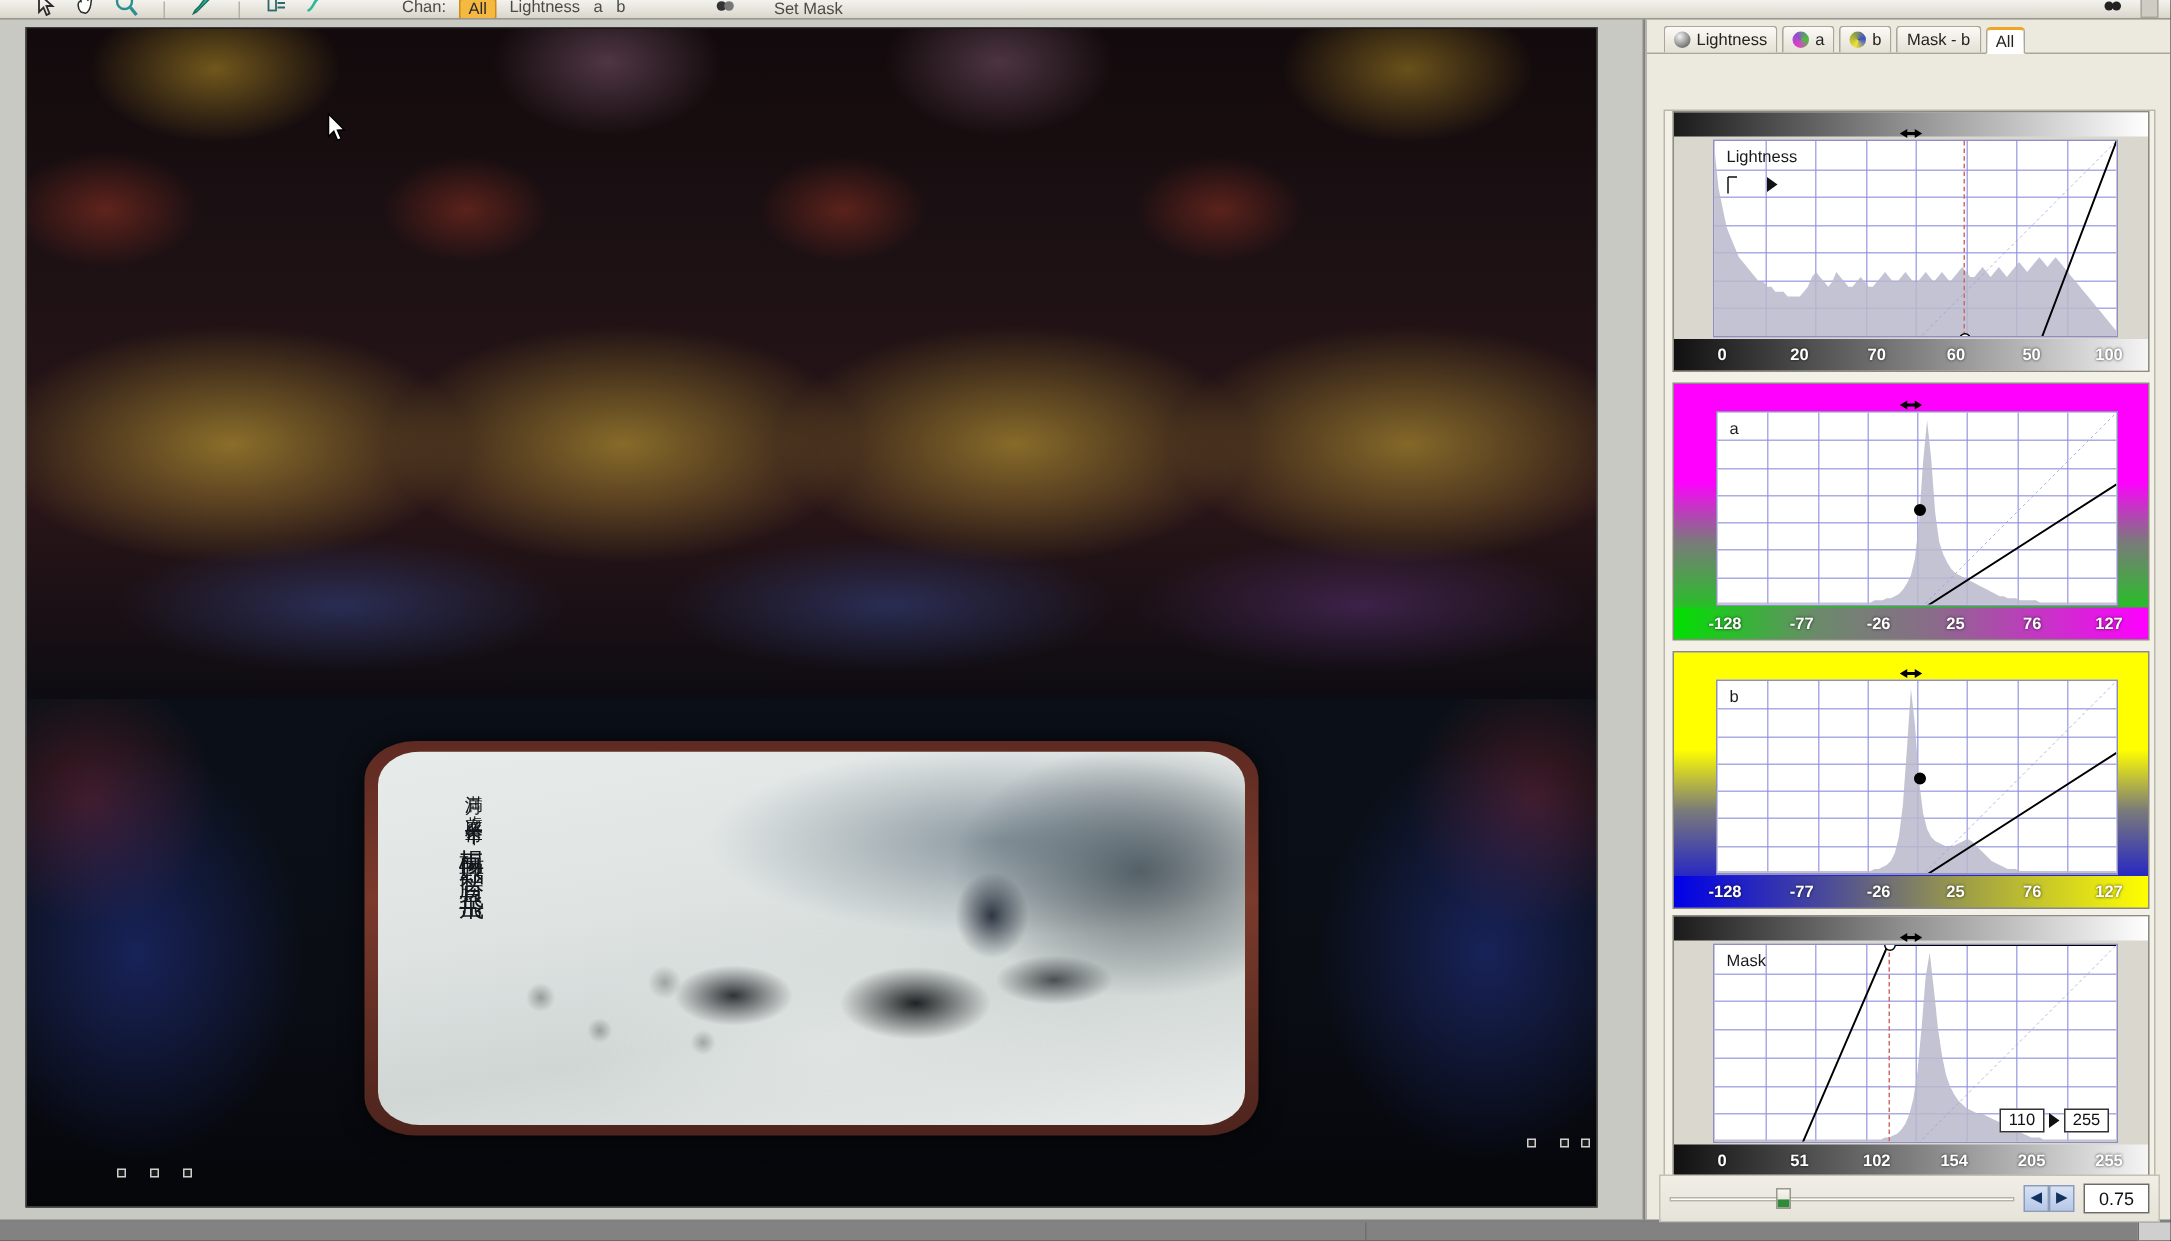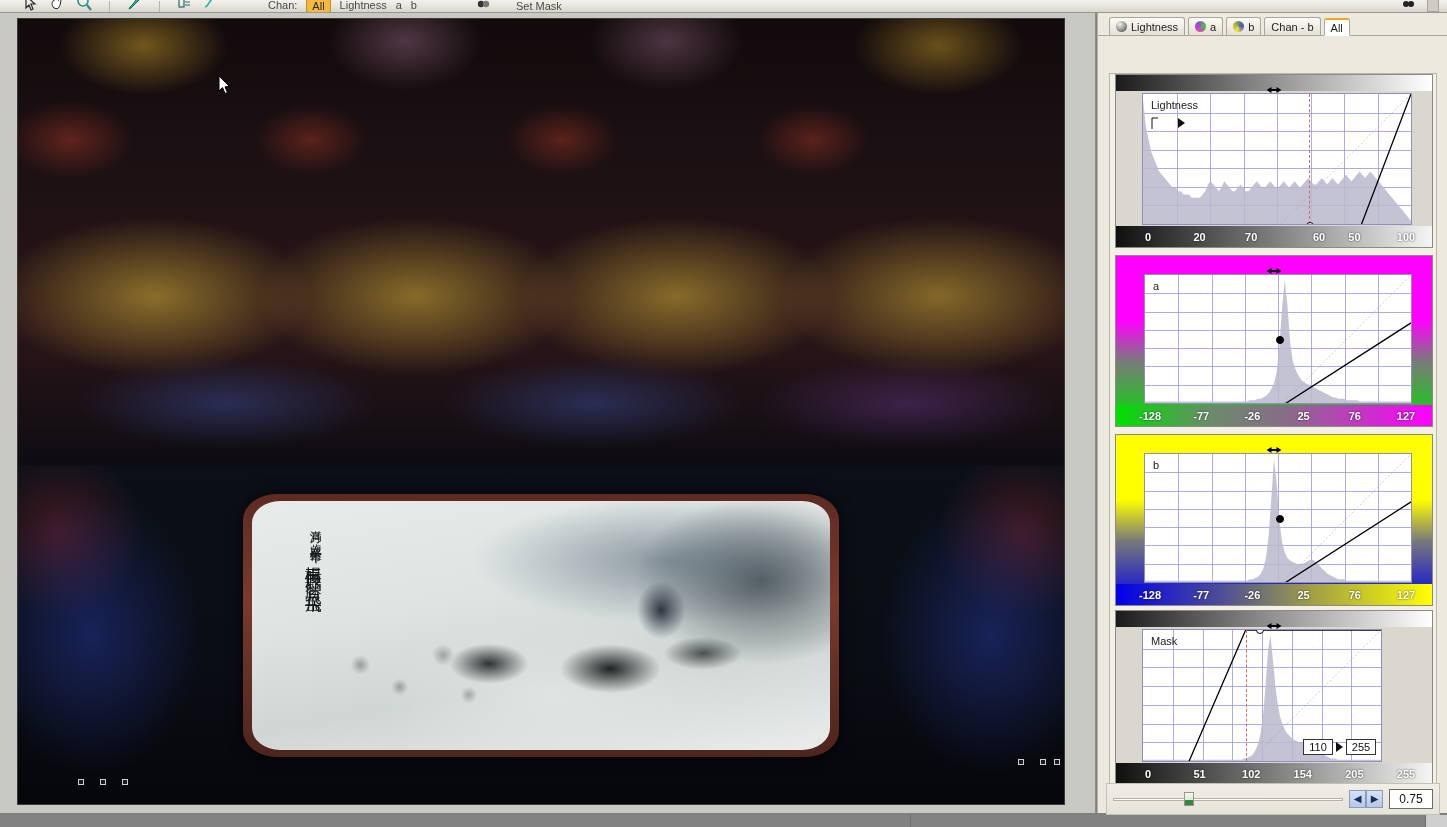--- a/index.html
+++ b/index.html
@@ -336,21 +336,21 @@
       </div>
       <div class="tab">
         <span class="tabico a"></span>
         <span>a</span>
       </div>
       <div class="tab">
         <span class="tabico b"></span>
         <span>b</span>
       </div>
       <div class="tab">
-        <span>Chan - b</span>
+        <span>Mask - b</span>
       </div>
       <div class="tab active">
         <span>All</span>
       </div>
     </div>
 
     <div class="curves-area">
 
     <div class="curve-card" style="top: 0px; width: 318px; height: 174px; background: rgb(217, 215, 206); border: 1px solid rgb(141, 139, 128);">
           <div class="curve-strip" style="background: linear-gradient(90deg, rgb(27, 27, 27), rgb(142, 142, 142) 48%, rgb(255, 255, 255)); height: 16px;">
@@ -384,21 +384,21 @@
             <div class="plabel" style="left: 8px; top: 5px;">Lightness</div>
             <div style="position: absolute; left: 8px; top: 22px; font-size: 11px; color: rgb(17, 17, 17); z-index: 8;"><svg width="46" height="14" viewBox="0 0 46 14">
                 <path d="M1 2 L7 2 M1 2 L1 13" stroke="#111" fill="none"></path>
                 <path d="M27 2 L34 7 L27 12 Z" fill="#111"></path>
               </svg></div>
           </div>
           <div class="axis-strip" style="background: linear-gradient(90deg, rgb(16, 16, 16), rgb(126, 126, 126) 50%, rgb(245, 245, 245)); color: rgb(255, 255, 255);">
             <span style="left: 32px; color: rgb(255, 255, 255); text-shadow: rgba(0, 0, 0, 0.8) 0px 0px 2px;">0</span>
             <span style="left: 83.6px; color: rgb(255, 255, 255); text-shadow: rgba(0, 0, 0, 0.8) 0px 0px 2px;">20</span>
             <span style="left: 135.2px; color: rgb(255, 255, 255); text-shadow: rgba(0, 0, 0, 0.8) 0px 0px 2px;">70</span>
-            <span style="left: 203px; color: rgb(255, 255, 255); text-shadow: rgba(0, 0, 0, 0.8) 0px 0px 2px;">60</span>
+            <span style="left: 188px; color: rgb(255, 255, 255); text-shadow: rgba(0, 0, 0, 0.8) 0px 0px 2px;">60</span>
             <span style="left: 238.4px; color: rgb(255, 255, 255); text-shadow: rgba(0, 0, 0, 0.8) 0px 0px 2px;">50</span>
             <span style="left: 290px; color: rgb(255, 255, 255); text-shadow: rgba(0, 0, 0, 0.8) 0px 0px 2px;">100</span>
           </div>
         </div>
         <div class="curve-card" style="top: 181px; width: 318px; height: 172px; background: linear-gradient(rgb(255, 0, 255) 0%, rgb(255, 0, 255) 38%, rgb(122, 122, 122) 62%, rgb(0, 224, 0) 100%); border: 1px solid rgb(141, 139, 128);">
           <div class="curve-strip" style="background: transparent; height: 16px;">
             <div class="mark"><svg width="15" height="8" viewBox="0 0 15 8">
                 <path d="M0 4 L5 1 L5 3 L10 3 L10 1 L15 4 L10 7 L10 5 L5 5 L5 7 Z" fill="#000"></path>
               </svg></div>
           </div>
@@ -473,21 +473,21 @@
             <span style="left: 238.8px; color: rgb(255, 255, 255); text-shadow: rgba(0, 0, 0, 0.8) 0px 0px 2px;">76</span>
             <span style="left: 290px; color: rgb(255, 255, 255); text-shadow: rgba(0, 0, 0, 0.8) 0px 0px 2px;">127</span>
           </div>
         </div>
         <div class="curve-card" style="top: 536px; width: 318px; height: 175px; background: rgb(217, 215, 206); border: 1px solid rgb(141, 139, 128);">
           <div class="curve-strip" style="background: linear-gradient(90deg, rgb(27, 27, 27), rgb(142, 142, 142) 48%, rgb(255, 255, 255)); height: 16px;">
             <div class="mark"><svg width="15" height="8" viewBox="0 0 15 8">
                 <path d="M0 4 L5 1 L5 3 L10 3 L10 1 L15 4 L10 7 L10 5 L5 5 L5 7 Z" fill="#000"></path>
               </svg></div>
           </div>
-          <div class="curve-plot" style="left: 26px; top: 18px; width: 240px; height: 133px;">
+          <div class="curve-plot" style="left: 26px; top: 18px; width: 270px; height: 133px;">
             <div class="grid-v" style="left: 12.5%; top: 0px; width: 1px; height: 100%;"></div>
             <div class="grid-v" style="left: 25%; top: 0px; width: 1px; height: 100%;"></div>
             <div class="grid-v" style="left: 37.5%; top: 0px; width: 1px; height: 100%;"></div>
             <div class="grid-v" style="left: 50%; top: 0px; width: 1px; height: 100%;"></div>
             <div class="grid-v" style="left: 62.5%; top: 0px; width: 1px; height: 100%;"></div>
             <div class="grid-v" style="left: 75%; top: 0px; width: 1px; height: 100%;"></div>
             <div class="grid-v" style="left: 87.5%; top: 0px; width: 1px; height: 100%;"></div>
             <div class="grid-h" style="top: 14.286%; left: 0px; height: 1px; width: 100%;"></div>
             <div class="grid-h" style="top: 28.571%; left: 0px; height: 1px; width: 100%;"></div>
             <div class="grid-h" style="top: 42.857%; left: 0px; height: 1px; width: 100%;"></div>

